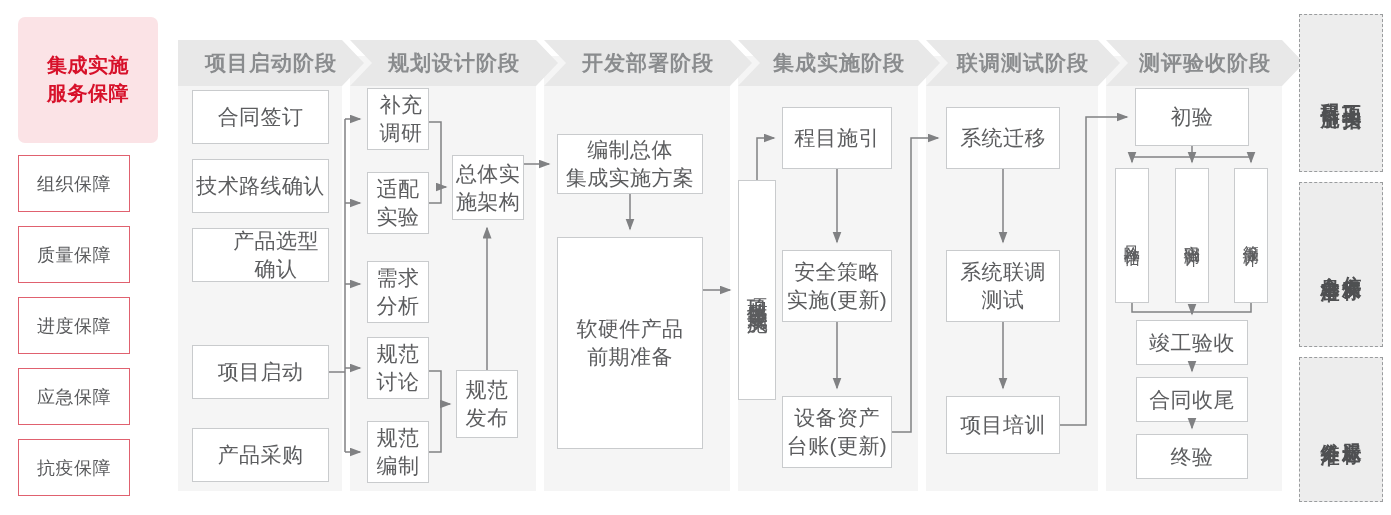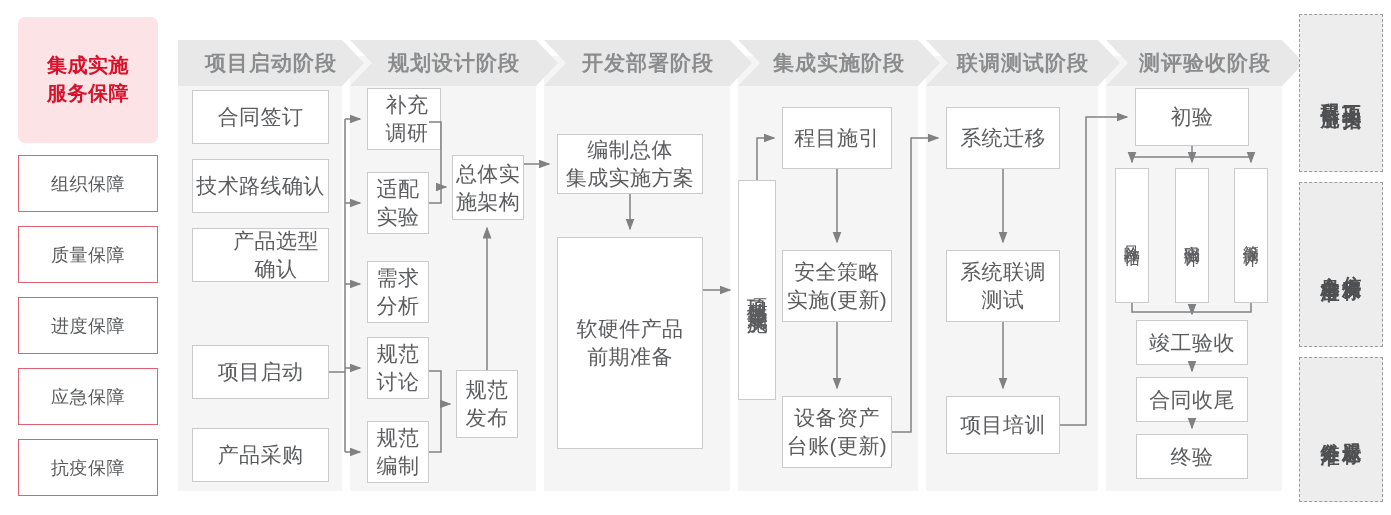--- a/index.html
+++ b/index.html
@@ -18,21 +18,21 @@
 
   
   .guard-title{
     left:18px;top:17px;width:140px;height:126px;
     background:#fbe3e6;border-radius:7px;
     display:flex;align-items:center;justify-content:center;
     text-align:center;color:#d7112a;font-weight:bold;font-size:20px;
     line-height:1.38;letter-spacing:.5px;
   }
   .guard-item{
-    left:18px;width:140px;height:57px;
+    left:18px;width:112px;height:57px;
     background:#ffffff;border:1.4px solid #e0616f;
     display:flex;align-items:center;justify-content:center;
     font-size:18px;color:#595a5c;letter-spacing:.5px;
   }
 
   
   .stage-head{
     height:46px;
     background:#e8e8e8;
     display:flex;align-items:center;justify-content:center;
@@ -108,21 +108,21 @@
   <div class="abs stage-head" style="left:738px;top:12px;width:202px;clip-path:polygon(0 0, 180px 0, 202px 23px, 180px 46px, 0 46px, 22px 23px);">集成实施阶段</div>
   <div class="abs stage-head" style="left:926px;top:12px;width:194px;clip-path:polygon(0 0, 172px 0, 194px 23px, 172px 46px, 0 46px, 22px 23px);">联调测试阶段</div>
   <div class="abs stage-head" style="left:1106px;top:12px;width:198px;clip-path:polygon(0 0, 176px 0, 198px 23px, 176px 46px, 0 46px, 22px 23px);">测评验收阶段</div>
 
   <div class="abs node" style="left:192px;top:90px;width:137px;height:54px;">合同签订</div>
   <div class="abs node" style="left:192px;top:159px;width:137px;height:54px;">技术路线确认</div>
   <div class="abs node" style="left:192px;top:228px;width:137px;height:54px;padding-left:31px;">产品选型确认</div>
   <div class="abs node" style="left:192px;top:345px;width:137px;height:54px;">项目启动</div>
   <div class="abs node" style="left:192px;top:428px;width:137px;height:54px;">产品采购</div>
 
-  <div class="abs node" style="left:367px;top:88px;width:74px;height:62px;padding-left:6px;">
+  <div class="abs node" style="left:367px;top:88px;width:62px;height:62px;padding-left:6px;">
     <div>
         <div>补充</div>
          <div>调研</div>
       </div>
   </div>
   <div class="abs node" style="left:367px;top:172px;width:62px;height:62px;">
     <div>
         <div>适配</div>
          <div>实验</div>
       </div>

